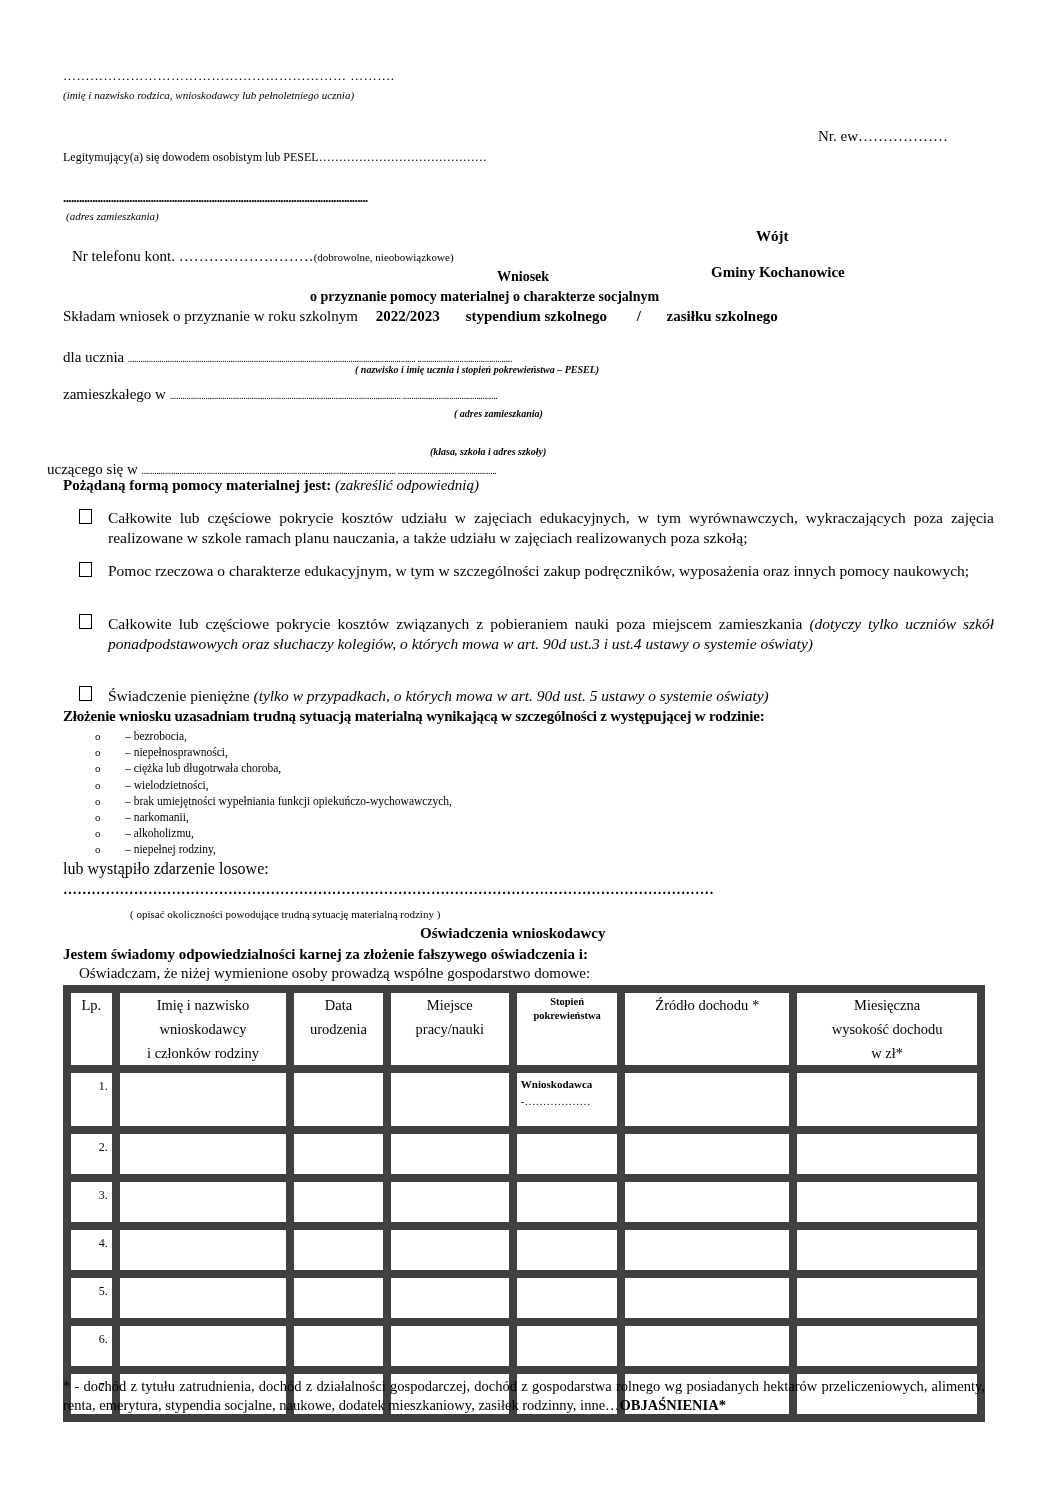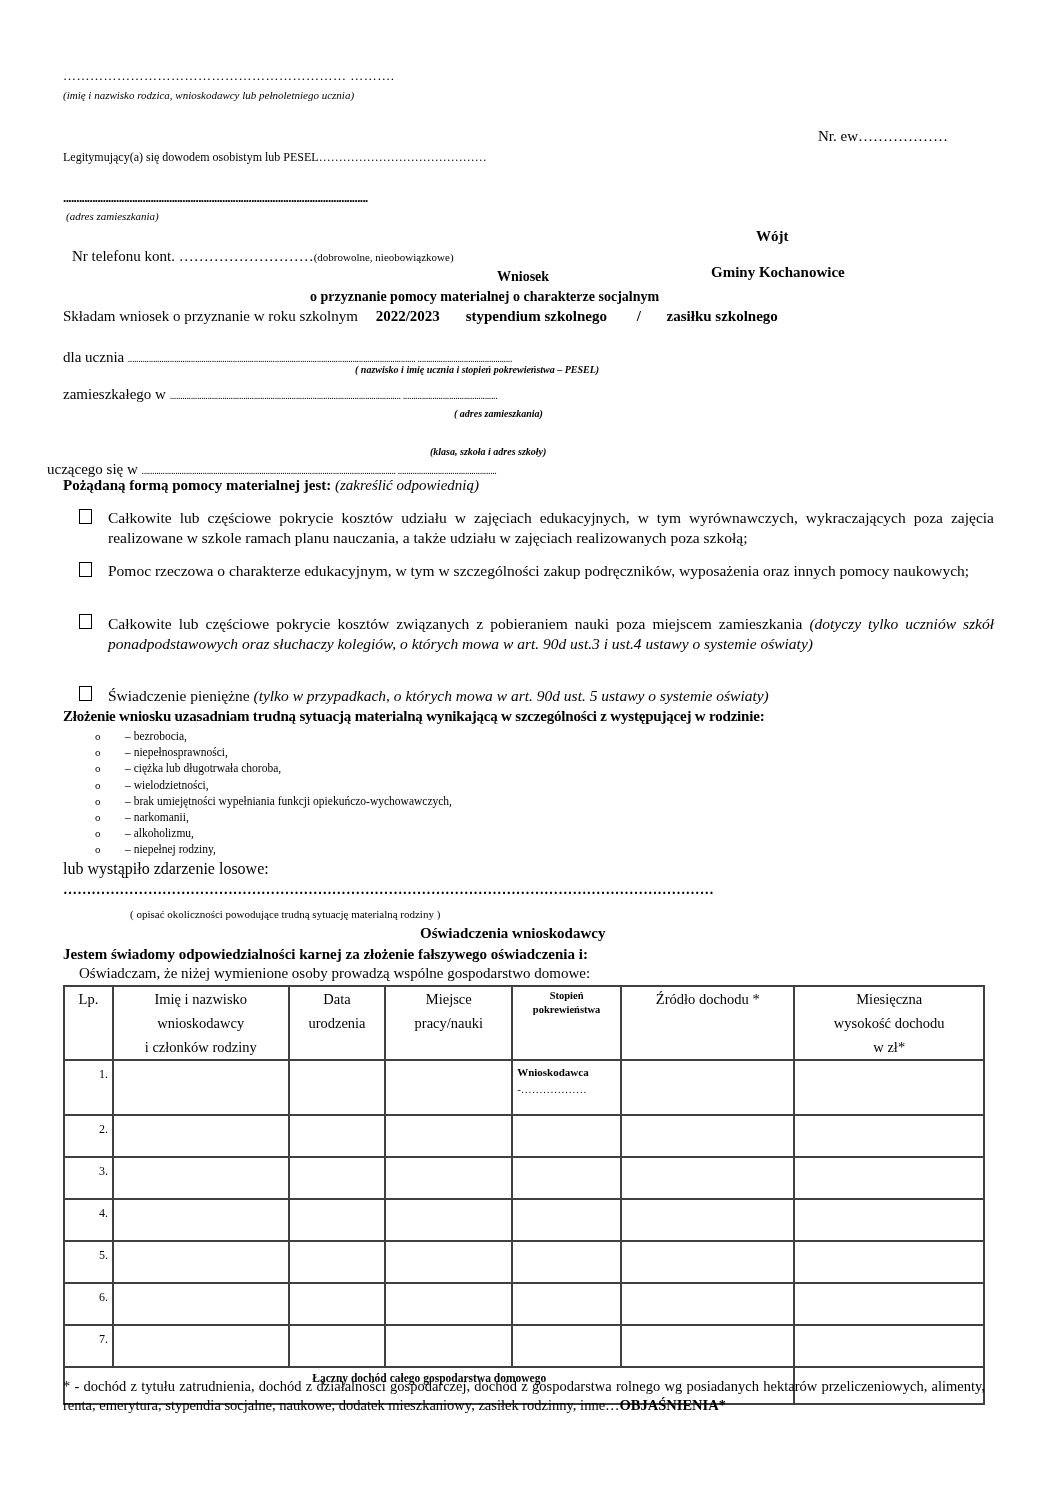--- a/index.html
+++ b/index.html
@@ -23,21 +23,21 @@
   }
   .para { position: absolute; font-size: 15.5px; line-height: 20px; text-align: justify; }
   .reasons { position: absolute; left: 95px; top: 728px; font-size: 11.5px; line-height: 16.2px; }
   .reasons .r { position: relative; height: 16.2px; }
   .reasons .bul { position: absolute; left: 0; top: 0; font-size: 11px; }
   .reasons .txt { position: absolute; left: 30px; top: 0; white-space: nowrap; }
   table.fam {
     position: absolute; left: 63px; top: 985px; width: 922px; border-collapse: collapse;
     font-size: 14.5px;
   }
-  table.fam td, table.fam th { border: 2px solid #404040; padding: 0 4px; vertical-align: top; }
+  table.fam td, table.fam th { border: 8px solid #404040; padding: 0 4px; vertical-align: top; }
   table.fam th { font-weight: normal; text-align: center; line-height: 24px; height: 66px; }
   table.fam th.small { font-size: 10.5px; font-weight: bold; line-height: 14px; padding-top: 2px; }
   table.fam td.lp { text-align: right; font-size: 12px; padding-top: 6px; }
   table.fam tr.row td { height: 34px; }
   table.fam tr.row1 td { height: 47px; }
   table.fam td.rel1 { font-size: 11px; font-weight: bold; line-height: 17px; padding-top: 3px; }
   table.fam td.total-label { text-align: center; font-size: 11.5px; font-weight: bold; padding-top: 4px; height: 31px; }
   .field { cursor: text; }
 </style>
 </head>
@@ -258,22 +258,18 @@
     </tr>
     <tr class="row">
       <td class="lp">7.</td>
       <td class="field"></td>
       <td class="field"></td>
       <td class="field"></td>
       <td class="field"></td>
       <td class="field"></td>
       <td class="field"></td>
     </tr>
-    <tr>
-      <td colspan="6" class="total-label">Łączny dochód całego gospodarstwa domowego</td>
-      <td class="field"></td>
-    </tr>
   </tbody>
 </table>
 
 <div class="para" style="left:63px;top:1377px;width:922px;font-size:14.5px;line-height:19px;">
   <span>* - dochód z tytułu zatrudnienia, dochód z działalności gospodarczej, dochód z gospodarstwa rolnego wg posiadanych hektarów przeliczeniowych, alimenty, renta, emerytura, stypendia socjalne, naukowe, dodatek mieszkaniowy, zasiłek rodzinny, inne…</span><span class="b">OBJAŚNIENIA*</span>
 </div>
 
 </body></html>

